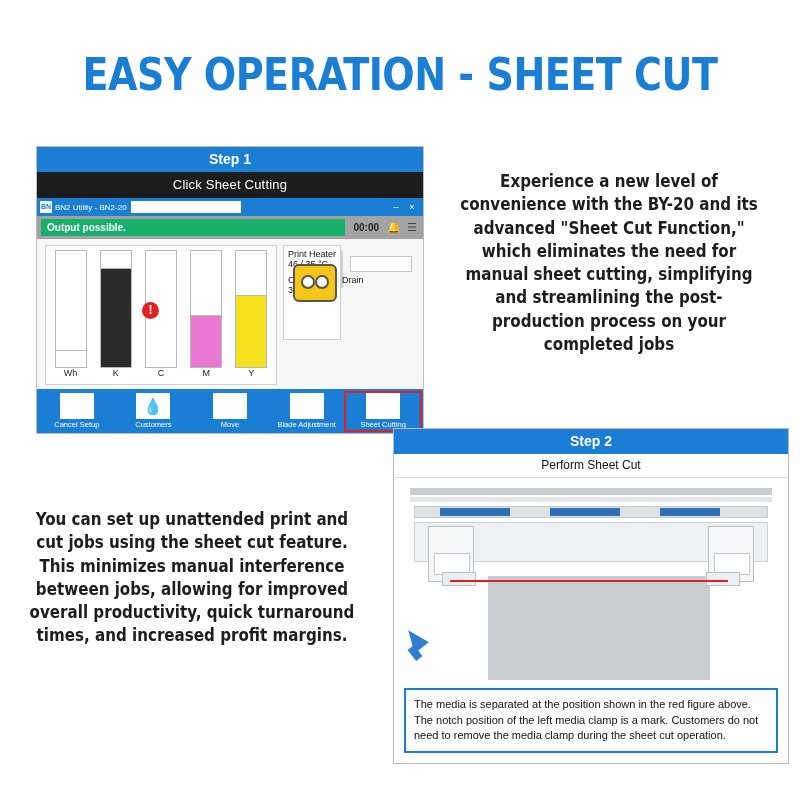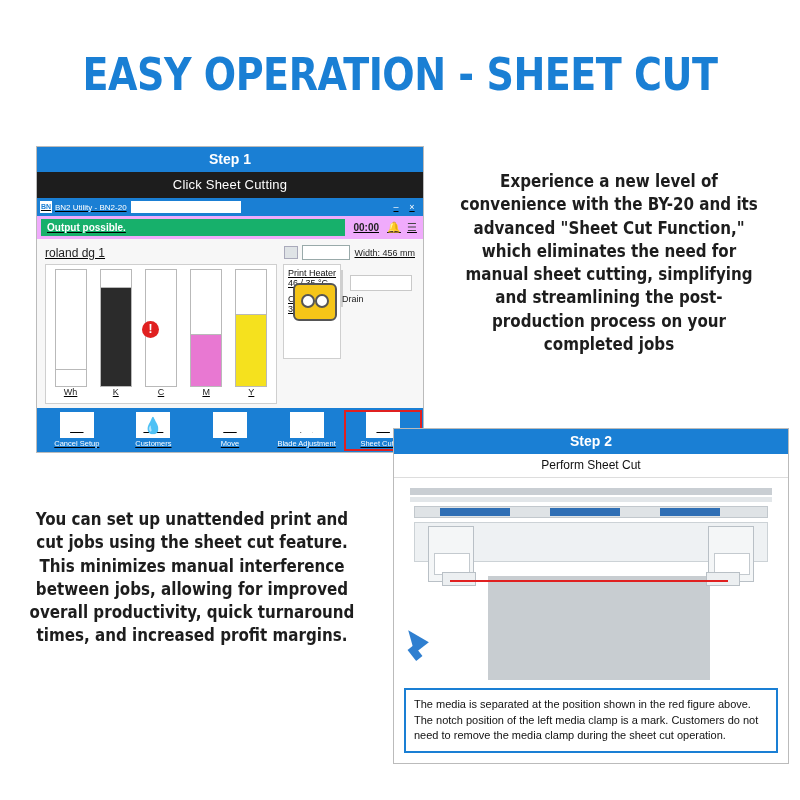--- a/index.html
+++ b/index.html
@@ -42,21 +42,20 @@
     background:#1d1d1d;
     color:#fff;
     font-size:13px;
     text-align:center;
     padding:5px 0 6px;
     letter-spacing:.2px;
   }
   .app-window {
     background:#f1f1f1;
     padding:0;
-    text-decoration:underline;
   }
   .titlebar {
     display:flex; align-items:center;
     background:#1a7fd4;
     height:18px;
     padding:0 3px;
   }
   .titlebar .tb-icon {
     width:12px;height:12px;background:#fff;color:#1a7fd4;
     font-size:7px;line-height:12px;text-align:center;font-weight:bold;
@@ -67,21 +66,21 @@
   }
   .titlebar .tb-field {
     background:#fff; height:12px; width:110px; margin-left:4px;
   }
   .titlebar .tb-spacer { flex:1; }
   .titlebar .tb-btn {
     color:#fff; font-size:9px; width:16px; text-align:center;
   }
   .status-row {
     display:flex; align-items:center;
-    background:#f0abfc;
+    background:#a3a3a3;
     padding:3px 4px;
     gap:4px;
   }
   .status-bar {
     flex:1;
     background:#17b06b;
     color:#fff;
     font-size:10px;
     font-weight:bold;
     padding:3px 6px;
@@ -274,28 +273,20 @@
     </div>
 
     <div class="status-row">
       <div class="status-bar">Output possible.</div>
       <div class="status-time">00:00</div>
       <div class="status-ic">🔔</div>
       <div class="status-ic">☰</div>
     </div>
 
     <div class="app-body">
-      <div class="media-row">
-        <div class="media-name">roland dg 1</div>
-        <div class="media-right">
-          <div class="media-chip"></div>
-          <div class="media-box"></div>
-          <div class="width-lbl">Width: 456 mm</div>
-        </div>
-      </div>
 
       <div class="panel-main">
 
         <div class="ink-area">
           <div class="ink-bars">
             <div class="ink-col">
                 <div class="ink-tube"></div>
                 <div class="ink-fill" id="ink0" style="height: 15%; background: rgb(255, 255, 255); border: 1px solid rgb(185, 185, 185);"></div>
               </div>
             <div class="ink-col">

